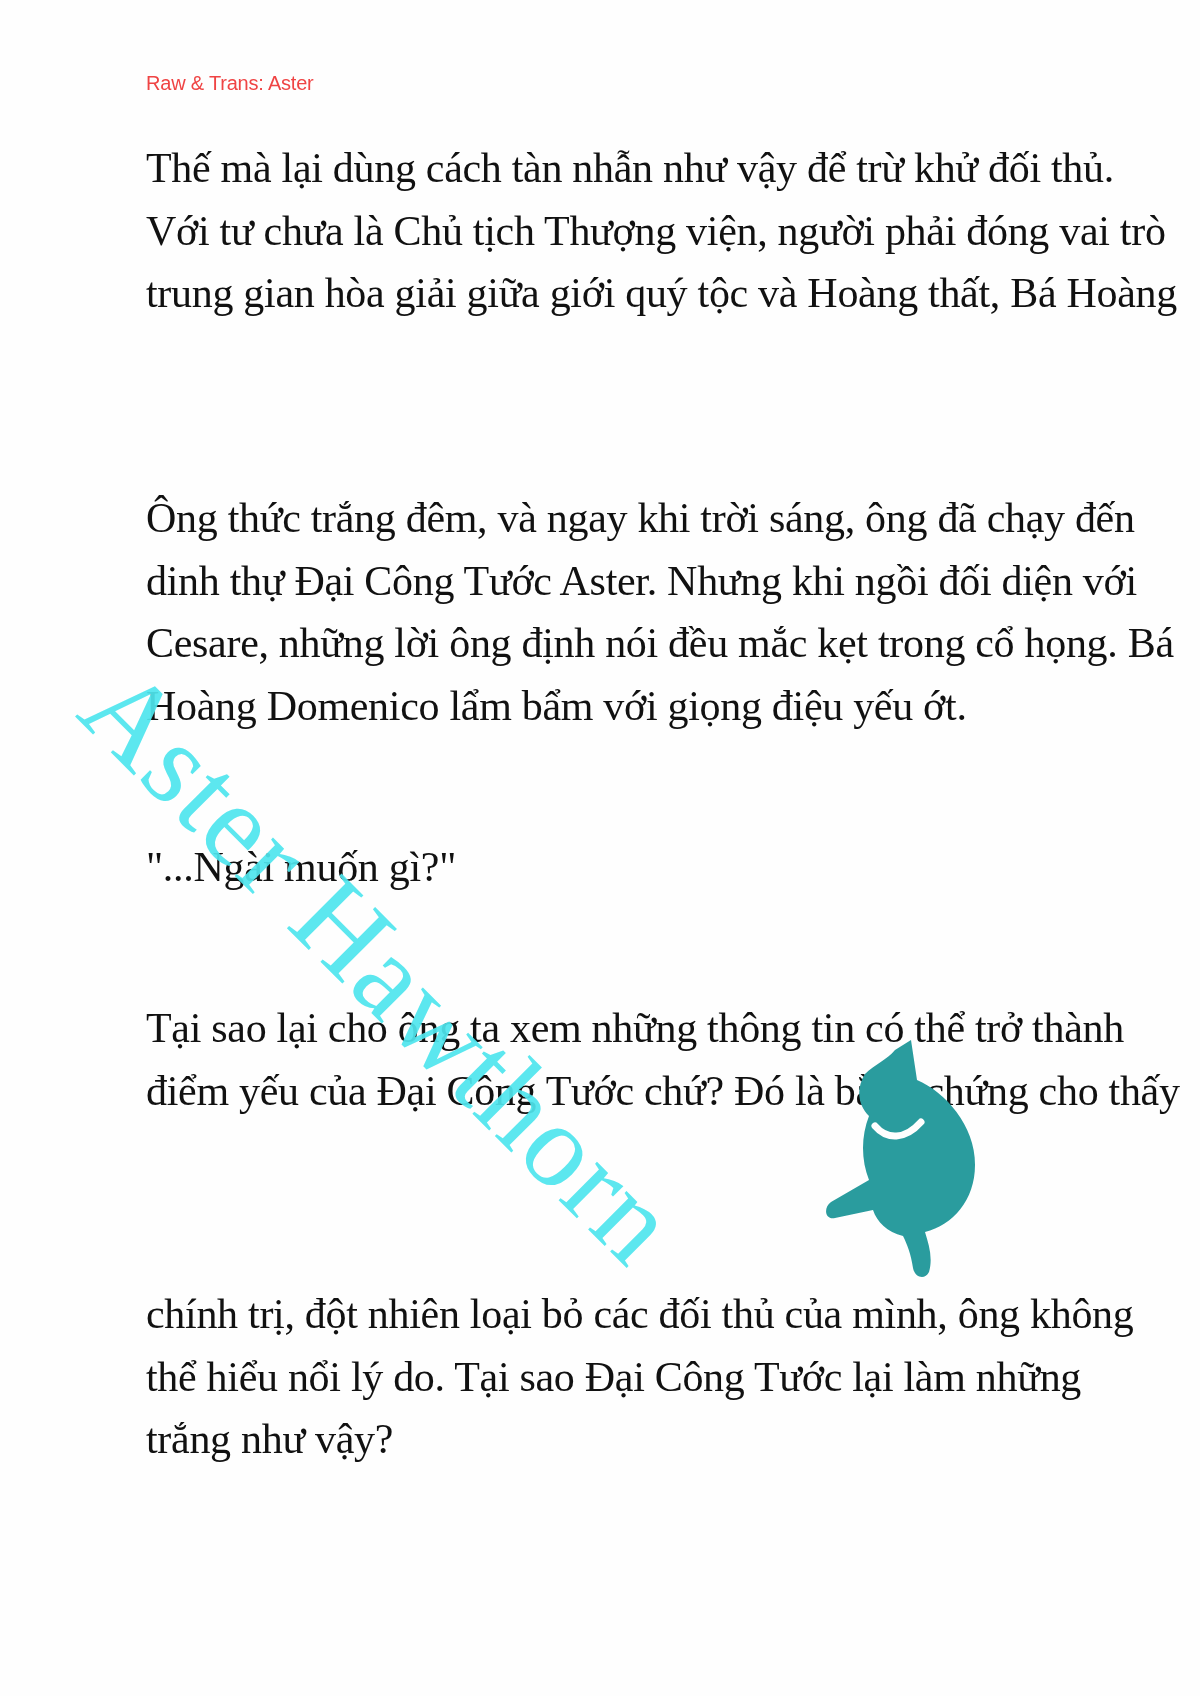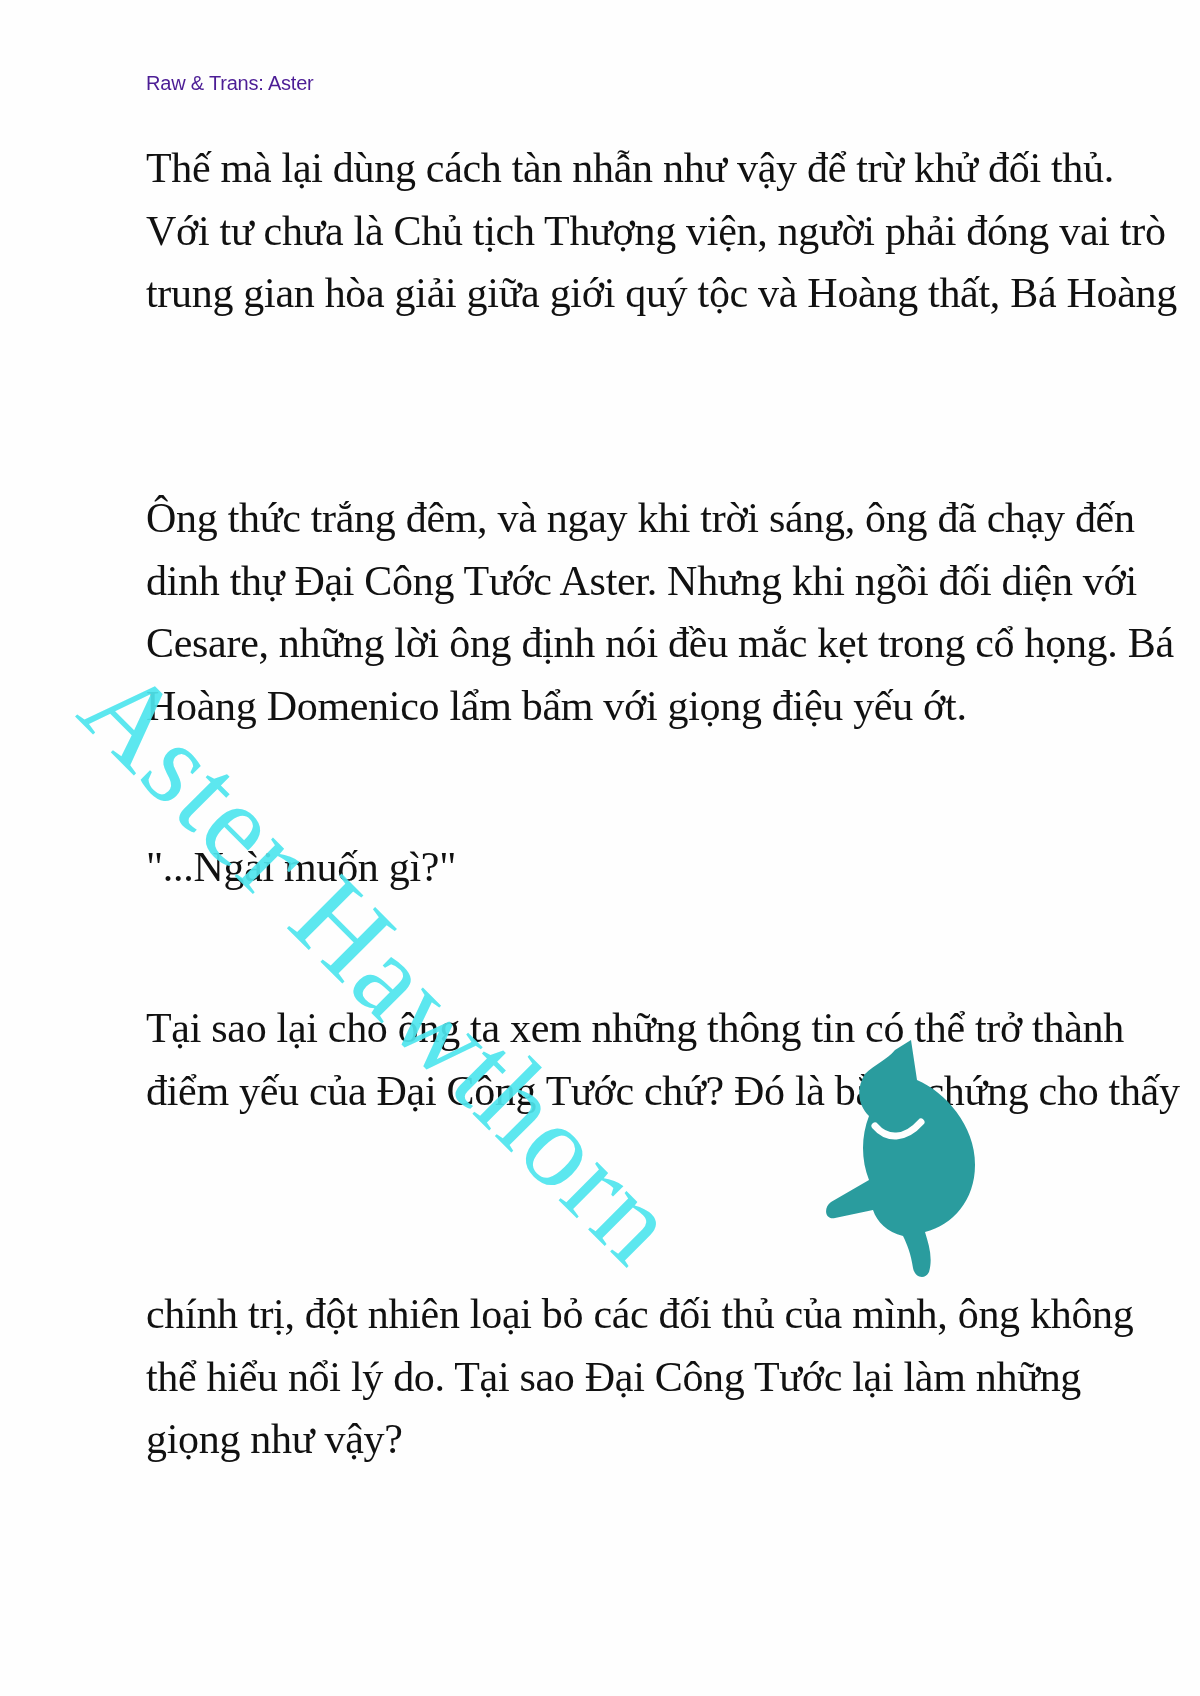--- a/index.html
+++ b/index.html
@@ -14,21 +14,21 @@
       overflow: hidden;
       font-family: "Liberation Serif", serif;
       color: #111;
     }
     .header {
       position: absolute;
       left: 146px;
       top: 72px;
       font-family: "Liberation Sans", sans-serif;
       font-size: 20px;
-      color: #4c1d95;
+      color: #ef4444;
       letter-spacing: -0.2px;
     }
     .para {
       position: absolute;
       left: 146px;
       width: 930px;
       margin: 0;
     }
     .line {
       display: block;
@@ -84,21 +84,21 @@
 </div>
 
 <div class="para" style="top:997px;">
   <span class="line">Tại sao lại cho ông ta xem những thông tin có thể trở thành</span>
   <span class="line">điểm yếu của Đại Công Tước chứ? Đó là bằng chứng cho thấy</span>
 </div>
 
 <div class="para" style="top:1283px;">
   <span class="line">chính trị, đột nhiên loại bỏ các đối thủ của mình, ông không</span>
   <span class="line">thể hiểu nổi lý do. Tại sao Đại Công Tước lại làm những</span>
-  <span class="line">giọng như vậy?</span>
+  <span class="line">trắng như vậy?</span>
 </div>
 
 <div class="watermark">Aster Hawthorn</div>
 
 <svg class="cat" viewBox="0 0 160 240" xmlns="http://www.w3.org/2000/svg">
   <path fill="#2a9c9e" d="
     M70 10
     L86 0
     L92 40
     C120 52 150 85 150 125

